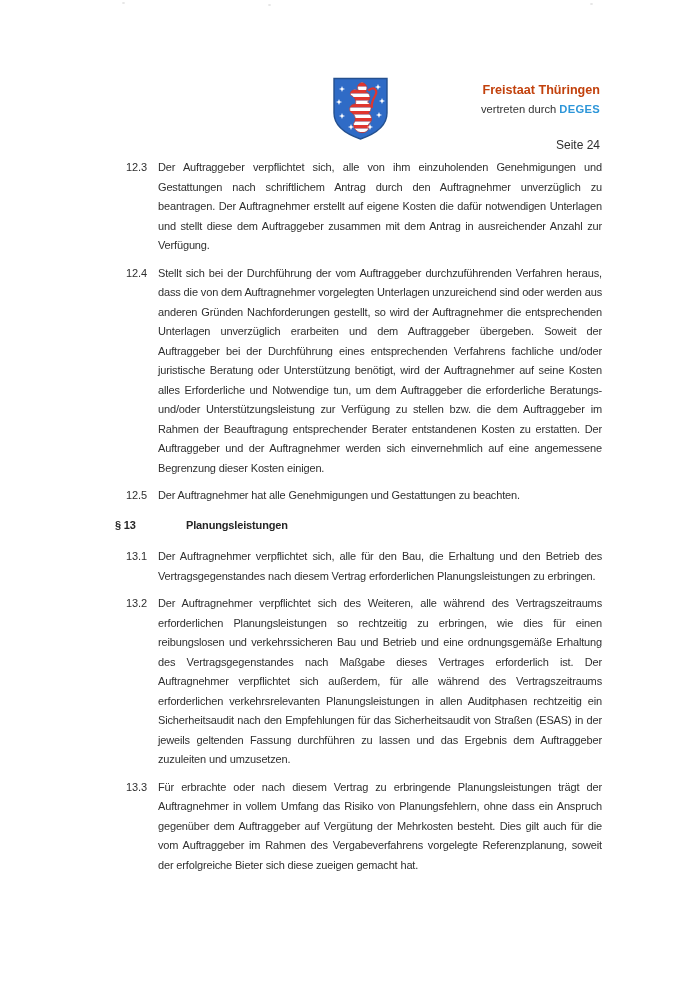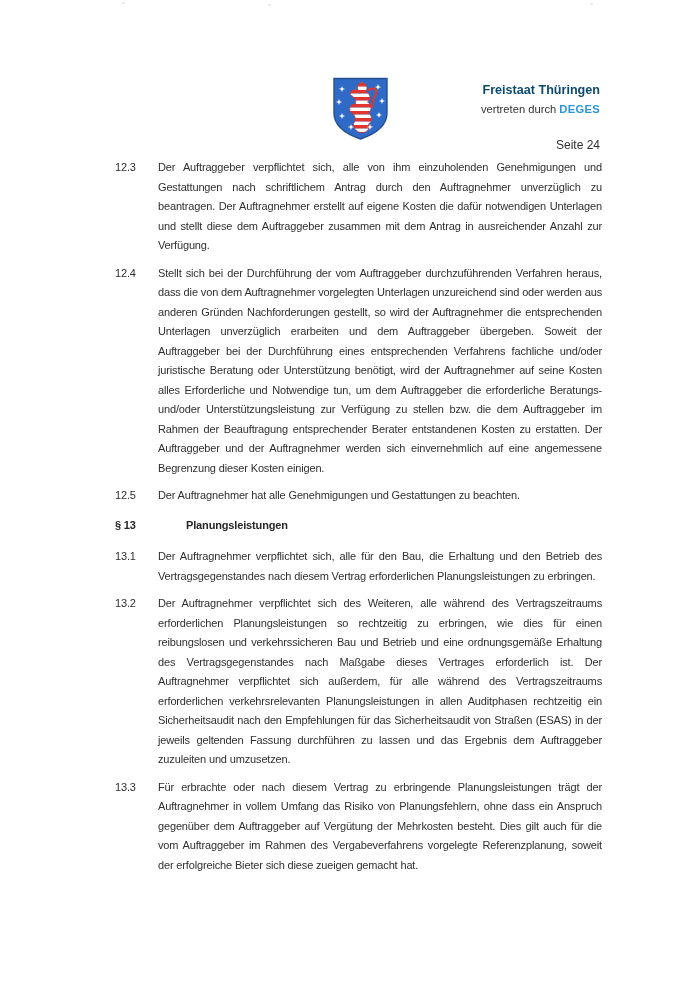--- a/index.html
+++ b/index.html
@@ -62,21 +62,21 @@
   .header-right {
     position: absolute;
     right: 100px;
     top: 82px;
     text-align: right;
     line-height: 17px;
   }
   .header-right .authority {
     font-size: 12.6px;
     font-weight: bold;
-    color: #0c4a6e;
+    color: #c2410c;
   }
   .header-right .rep {
     font-size: 11.2px;
     margin-top: 2px;
     color: #333333;
   }
   .header-right .rep .org {
     font-weight: bold;
     color: #2d96d9;
     letter-spacing: 0.3px;
@@ -100,21 +100,21 @@
     line-height: 19.5px;
     letter-spacing: -0.15px;
     color: #2f2f2f;
   }
   .para {
     display: grid;
     grid-template-columns: 43px 1fr;
     margin: 0 0 8px 0;
   }
   .para .num {
-    text-align: left;
+    text-align: center;
     white-space: nowrap;
   }
   .para .text {
     text-align: justify;
     text-justify: inter-word;
     hyphens: none;
   }
   .para.last .text { text-align: justify; }
   .para .text:after { content: ""; } 
 

